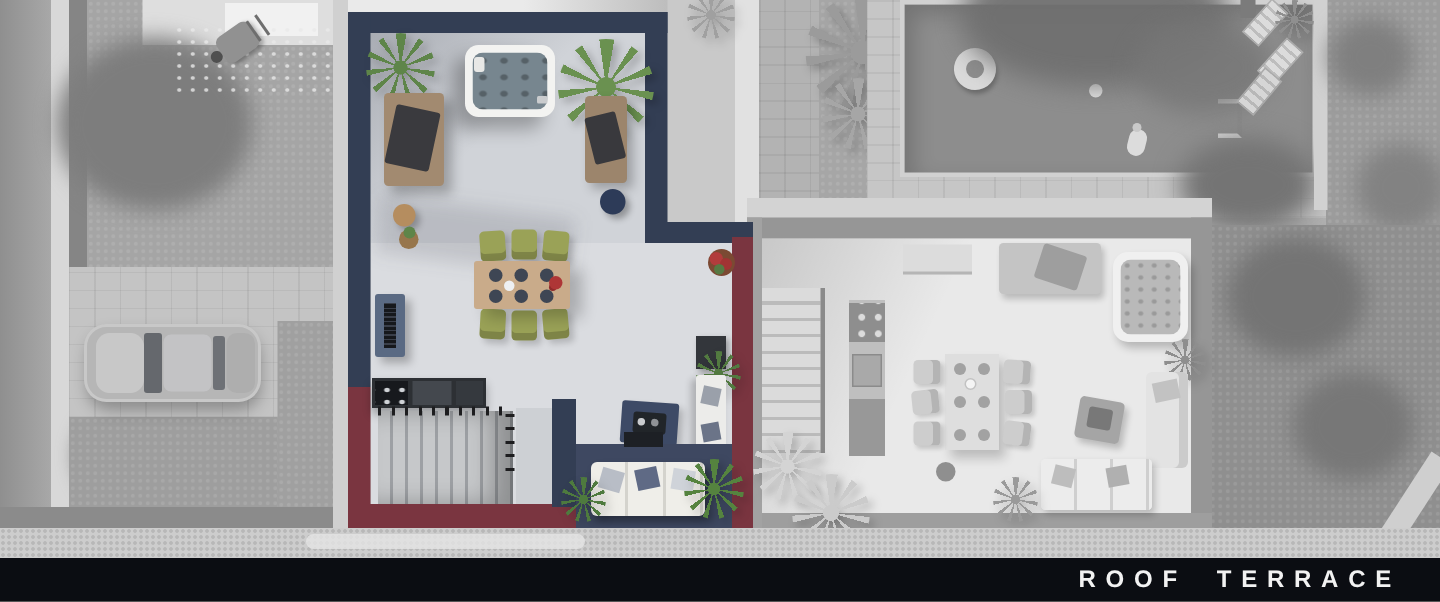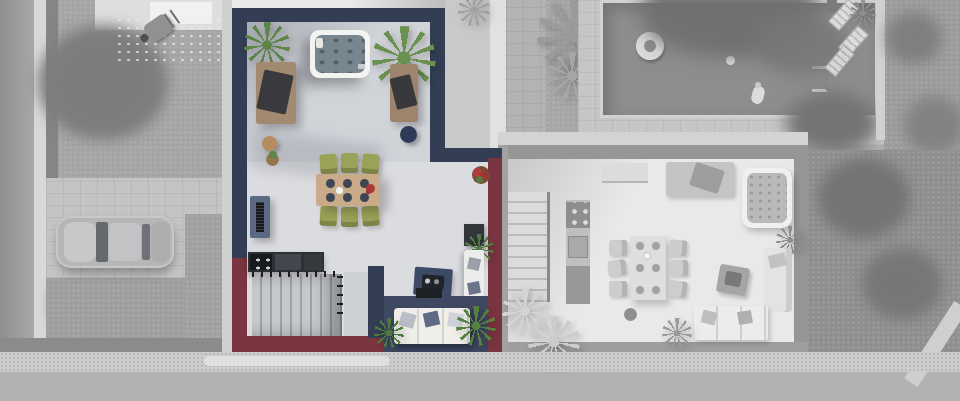--- a/index.html
+++ b/index.html
@@ -264,14 +264,17 @@
   <div class="abs" style="left:394px;top:308px;width:76px;height:36px;background:repeating-linear-gradient(90deg,var(--sofa-white) 0 23px,#d4d3cd 23px 25px);border-radius:4px;box-shadow:3px 4px 6px rgba(0,0,0,.35);">
     <div class="abs" style="left:6px;top:5px;width:15px;height:14px;background:#b8bdc6;transform:rotate(16deg);"></div>
     <div class="abs" style="left:30px;top:4px;width:15px;height:14px;background:#5f6a85;transform:rotate(-12deg);"></div>
     <div class="abs" style="left:54px;top:5px;width:15px;height:14px;background:#cfd3d9;transform:rotate(9deg);"></div>
   </div>
   <div class="abs palm" style="left:374px;top:318px;width:30px;height:30px;--pc:#4e7a3e;"></div>
   <div class="abs palm" style="left:456px;top:306px;width:40px;height:40px;--pc:#55833f;"></div>
 
   <div class="abs" style="left:0;top:352px;width:960px;height:20px;background:var(--sidewalk);background-image:radial-gradient(rgba(0,0,0,.10) 1px,transparent 1.5px);background-size:4px 4px;"></div>
   <div class="abs" style="left:204px;top:356px;width:186px;height:10px;background:#e5e5e5;border-radius:5px;opacity:.8;"></div>
+  <div id="caption-bar" class="abs" style="left:0;top:372px;width:960px;height:29px;">
+    <span id="caption-text">ROOF TERRACE</span>
+  </div>
 
 </div>
 
 </body></html>

